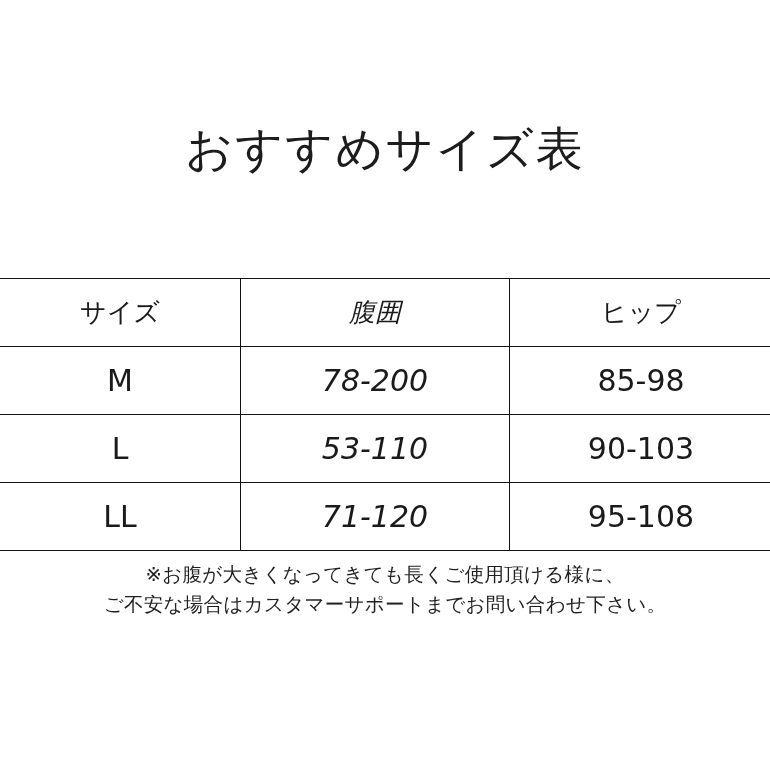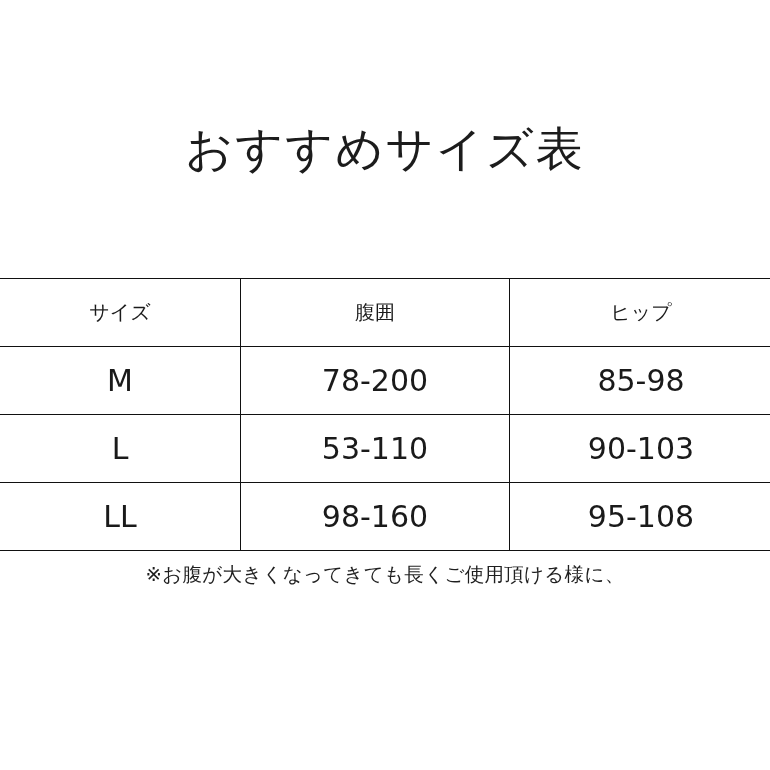--- a/index.html
+++ b/index.html
@@ -45,24 +45,24 @@
     height: 67px;
     text-align: center;
     vertical-align: middle;
     font-size: 30px;
     font-weight: 400;
     color: #1a1a1a;
     font-family: "DejaVu Sans", "Liberation Sans", sans-serif;
     padding: 0;
   }
   .size-table td.col-a { width: 240px; border-left: none; }
-  .size-table td.col-b { width: 268px; }
+  .size-table td.col-b { width: 268px; font-style: italic; }
   .size-table td.col-c { width: 262px; border-right: none; }
   .size-table tr.header td {
-    font-size: 20px;
+    font-size: 26px;
   }
   .notes {
     position: absolute;
     top: 560px;
     left: 0;
     width: 770px;
     text-align: center;
   }
   .notes div {
     font-size: 19.5px;
@@ -91,23 +91,24 @@
         <td class="col-b">78-200</td>
         <td class="col-c">85-98</td>
       </tr>
       <tr>
         <td class="col-a">L</td>
         <td class="col-b">53-110</td>
         <td class="col-c">90-103</td>
       </tr>
       <tr>
         <td class="col-a">LL</td>
-        <td class="col-b">98-160</td>
+        <td class="col-b">71-120</td>
         <td class="col-c">95-108</td>
       </tr>
     </tbody>
   </table>
 
   <div class="notes">
     <div>※お腹が大きくなってきても長くご使用頂ける様に、</div>
+    <div>ご不安な場合はカスタマーサポートまでお問い合わせ下さい。</div>
   </div>
 
 </div>
 
 </body></html>

